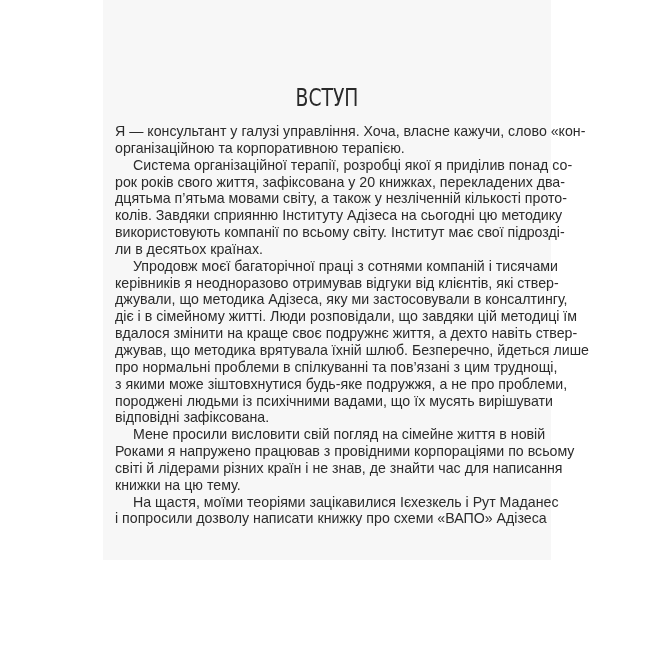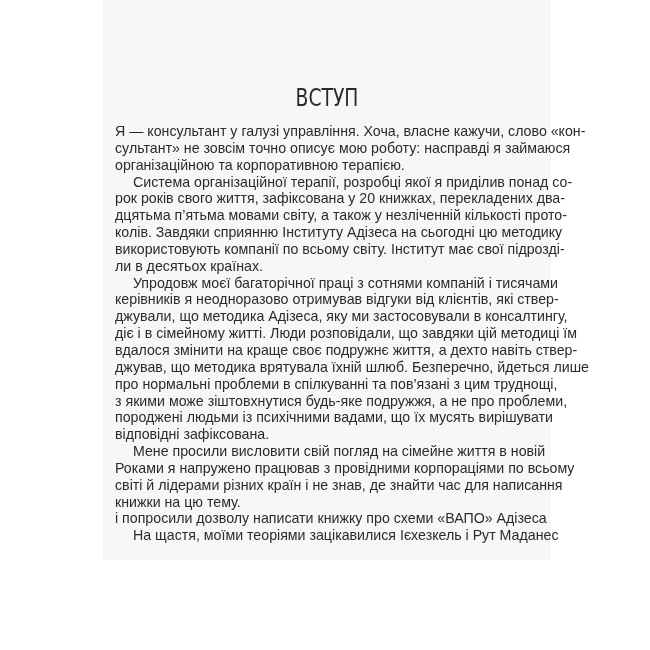--- a/index.html
+++ b/index.html
@@ -35,21 +35,20 @@
   .line.last { text-align-last: left; }
   .line.indent { padding-left: 18px; }
 </style>
 </head>
 <body>
 
 <div class="page">
   <div class="heading">ВСТУП</div>
   <div class="body-text" id="body-text">
       <span class="line">Я — консультант у галузі управління. Хоча, власне кажучи, слово «кон-</span>
-      <span class="line">сультант» не зовсім точно описує мою роботу: насправді я займаюся</span>
       <span class="line last">організаційною та корпоративною терапією.</span>
       <span class="line indent">Система організаційної терапії, розробці якої я приділив понад со-</span>
       <span class="line">рок років свого життя, зафіксована у 20 книжках, перекладених два-</span>
       <span class="line">дцятьма п’ятьма мовами світу, а також у незліченній кількості прото-</span>
       <span class="line">колів. Завдяки сприянню Інституту Адізеса на сьогодні цю методику</span>
       <span class="line">використовують компанії по всьому світу. Інститут має свої підрозді-</span>
       <span class="line last">ли в десятьох країнах.</span>
       <span class="line indent">Упродовж моєї багаторічної праці з сотнями компаній і тисячами</span>
       <span class="line">керівників я неодноразово отримував відгуки від клієнтів, які ствер-</span>
       <span class="line">джували, що методика Адізеса, яку ми застосовували в консалтингу,</span>
@@ -57,16 +56,16 @@
       <span class="line">вдалося змінити на краще своє подружнє життя, а дехто навіть ствер-</span>
       <span class="line">джував, що методика врятувала їхній шлюб. Безперечно, йдеться лише</span>
       <span class="line">про нормальні проблеми в спілкуванні та пов’язані з цим труднощі,</span>
       <span class="line">з якими може зіштовхнутися будь-яке подружжя, а не про проблеми,</span>
       <span class="line">породжені людьми із психічними вадами, що їх мусять вирішувати</span>
       <span class="line last">відповідні зафіксована.</span>
       <span class="line indent">Мене просили висловити свій погляд на сімейне життя в новій</span>
       <span class="line">Роками я напружено працював з провідними корпораціями по всьому</span>
       <span class="line">світі й лідерами різних країн і не знав, де знайти час для написання</span>
       <span class="line last">книжки на цю тему.</span>
+      <span class="line indent">На щастя, моїми теоріями зацікавилися Ієхезкель і Рут Маданес</span>
       <span class="line">і попросили дозволу написати книжку про схеми «ВАПО» Адізеса</span>
-      <span class="line indent">На щастя, моїми теоріями зацікавилися Ієхезкель і Рут Маданес</span>
     </div>
 </div>
 
 </body></html>

